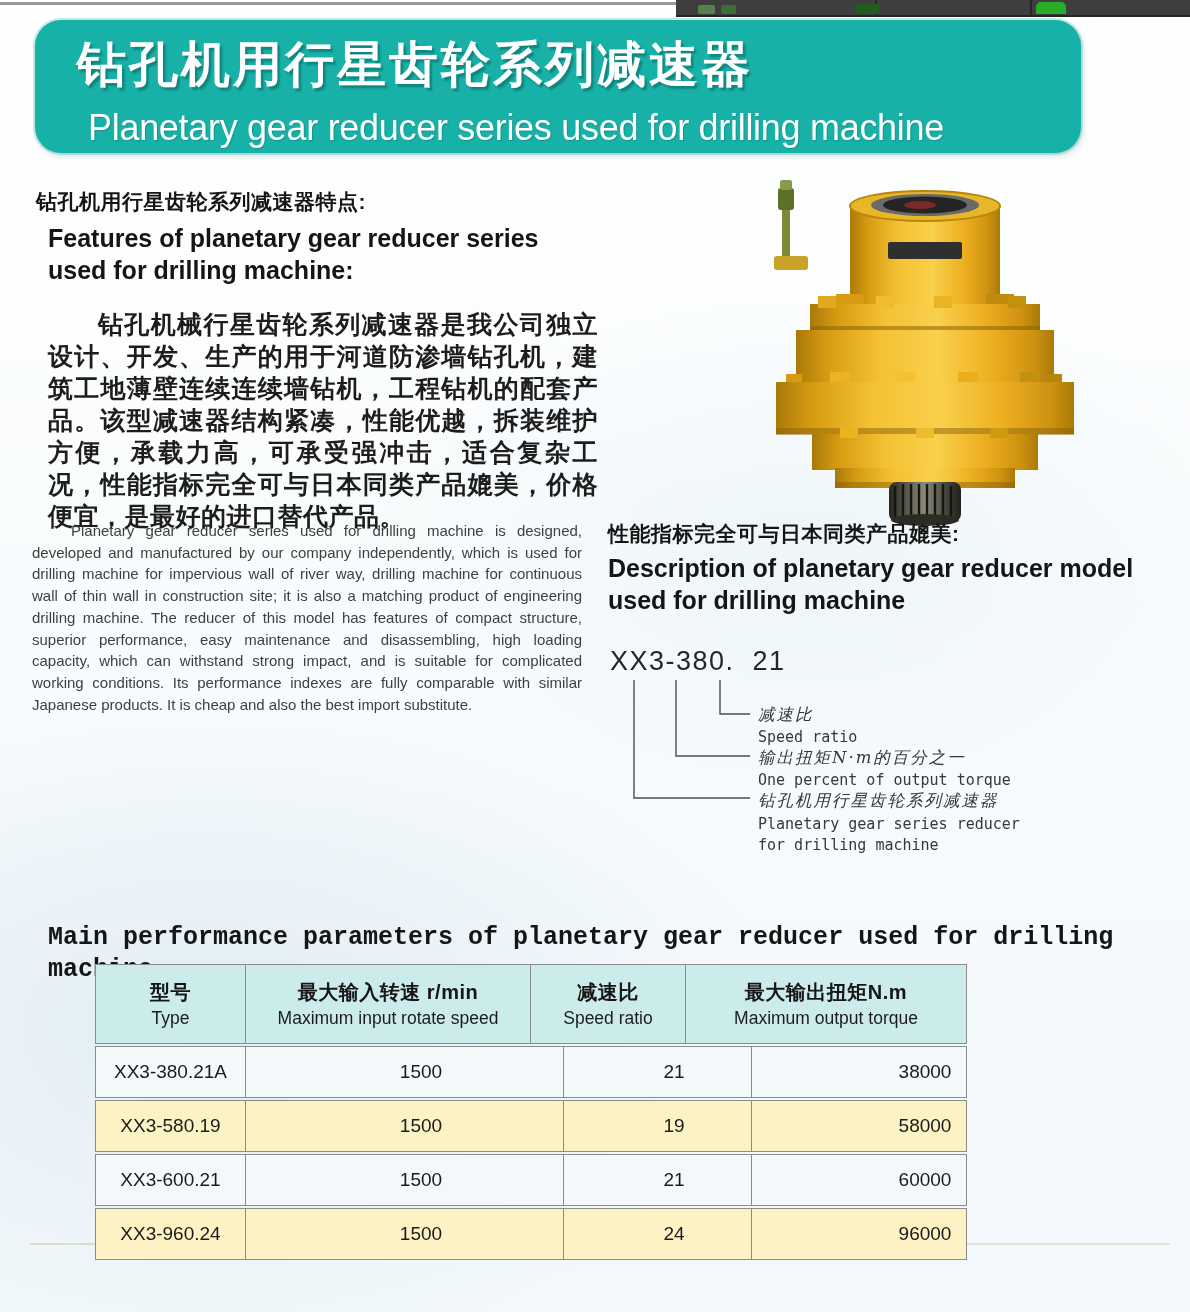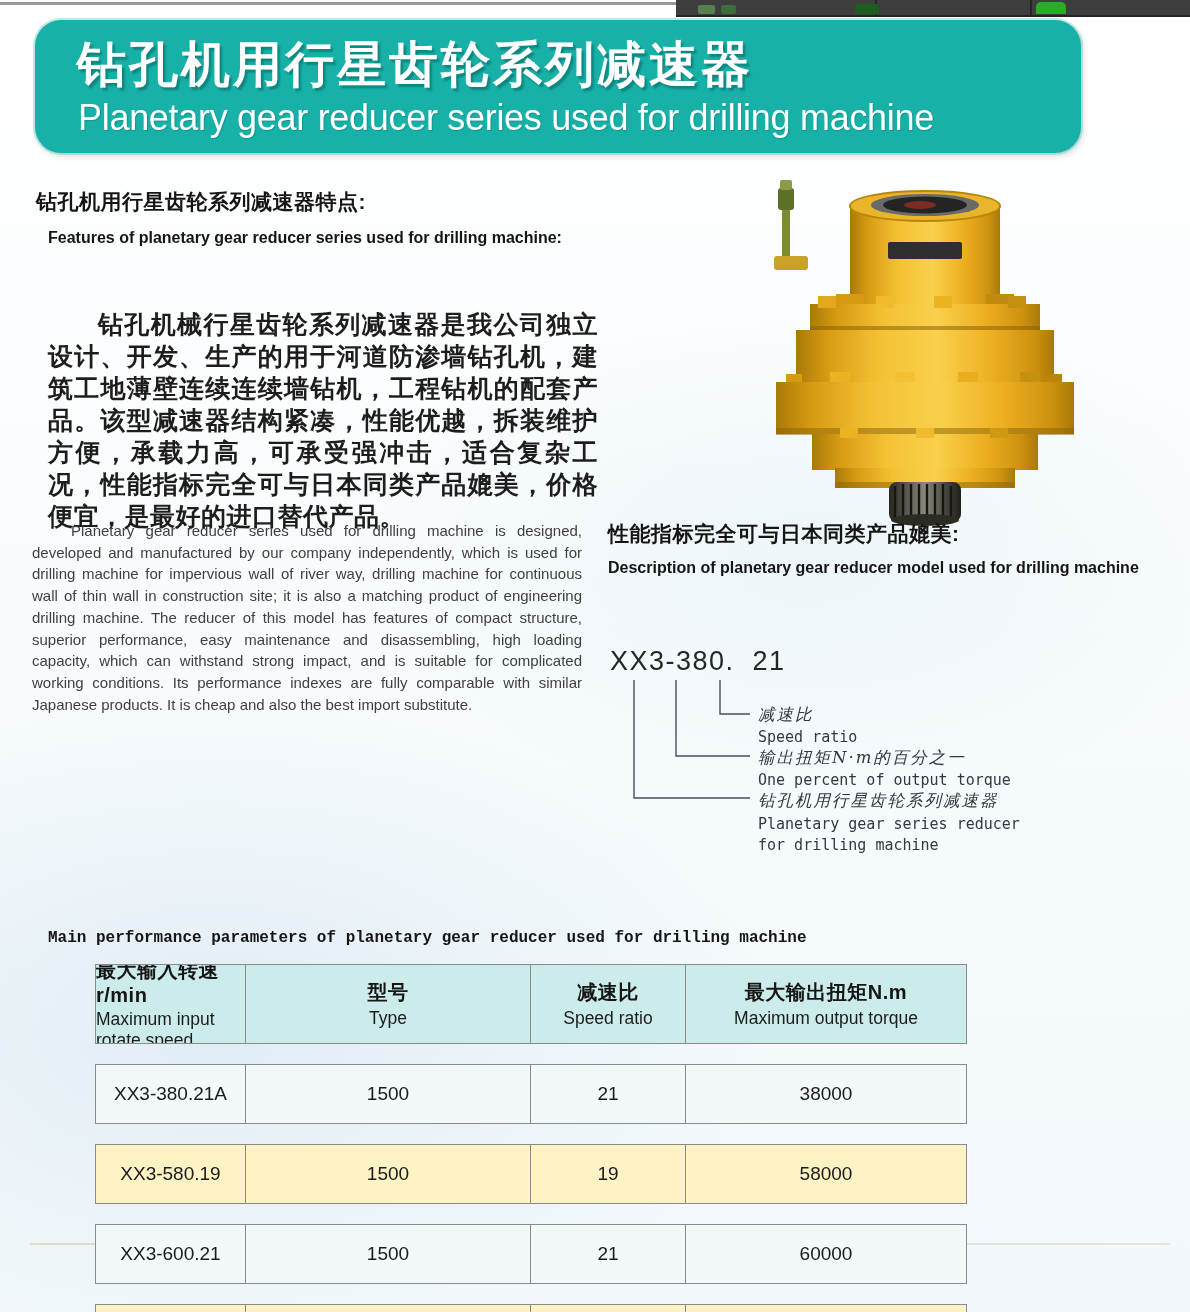--- a/index.html
+++ b/index.html
@@ -35,27 +35,27 @@
     background:#17b1a7;border-radius:26px;
     box-shadow:0 0 0 2px rgba(23,177,167,.25), 2px 3px 6px rgba(0,80,80,.18);
     padding-left:42px;box-sizing:border-box;color:#ffffff;
   }
   .banner h1{
     margin:0;position:absolute;left:42px;top:12px;
     font-size:49px;font-weight:bold;letter-spacing:3px;
     text-shadow:2.5px 2.5px 2px rgba(0,70,70,.4);
   }
   .banner h2{
-    margin:1px;position:absolute;left:42px;top:76px;
+    margin:11px;position:absolute;left:42px;top:76px;
     font-size:36px;font-weight:400;letter-spacing:-.3px;
     text-shadow:1px 1px 1px rgba(0,70,70,.25);
   }
 
   .h-zh{position:absolute;font-size:21px;font-weight:bold;color:#151515;letter-spacing:.5px;}
-  .h-en{position:absolute;font-size:16px;font-weight:bold;color:#151515;line-height:32px;}
+  .h-en{position:absolute;font-size:25px;font-weight:bold;color:#151515;line-height:32px;}
 
   .features-h-zh{left:36px;top:188px;}
   .features-h-en{left:48px;top:222px;width:545px;}
   .body-zh{
     position:absolute;left:48px;top:308px;width:550px;margin:0;
     font-size:25px;font-weight:bold;color:#1d1d1d;line-height:32px;
     text-align:justify;text-align-last:left;text-indent:2em;letter-spacing:.5px;
   }
   .body-en{
     position:absolute;left:32px;top:520px;width:550px;margin:0;
@@ -76,21 +76,21 @@
 
   .params-h-zh{left:48px;top:891px;}
   .params-h-en{left:48px;top:922px;font-family:Liberation Mono, monospace;}
 
   .ptable{position:absolute;left:95px;top:964px;width:872px;}
   .thead,.trow{
     display:grid;grid-template-columns:150px 285px 155px 280px;
     border:1px solid #8b8b8b;box-sizing:border-box;width:872px;
   }
   .thead{height:80px;background:#cbecea;}
-  .trow{height:60px;margin-top:20px;}
+  .trow{height:52px;margin-top:2px;gap:33px;}
   .trow.plain{background:#f3f8fa;}
   .trow.alt{background:#fcf2c4;}
   .cell{
     display:flex;flex-direction:column;justify-content:center;align-items:center;
     border-right:1px solid #8b8b8b;box-sizing:border-box;overflow:hidden;
   }
   .cell:last-child{border-right:none;text-align:center;}
   .czh{font-size:20px;font-weight:bold;color:#161616;letter-spacing:.5px;}
   .cen{font-size:17.5px;color:#1c1c1c;margin-top:2px;}
   .trow .cell{font-size:19px;color:#1b1b1b;}
@@ -214,28 +214,28 @@
     <text class="lzh" x="158" y="170">钻孔机用行星齿轮系列减速器</text>
     <text class="len" x="158" y="193">Planetary gear series reducer</text>
     <text class="len" x="158" y="214">for drilling machine</text>
   </svg>
 
   <div class="h-en params-h-en">Main performance parameters of planetary gear reducer used for drilling machine</div>
 
   <div class="ptable">
     <div class="thead">
       <div class="cell">
+        <span class="czh">型号</span>
+        <span class="cen">Type</span>
+      </div>
+      <div class="cell">
         <span class="czh">最大输入转速 r/min</span>
         <span class="cen">Maximum input rotate speed</span>
       </div>
       <div class="cell">
-        <span class="czh">型号</span>
-        <span class="cen">Type</span>
-      </div>
-      <div class="cell">
         <span class="czh">减速比</span>
         <span class="cen">Speed ratio</span>
       </div>
       <div class="cell">
         <span class="czh">最大输出扭矩N.m</span>
         <span class="cen">Maximum output torque</span>
       </div>
     </div>
 
     <div class="trow plain">

